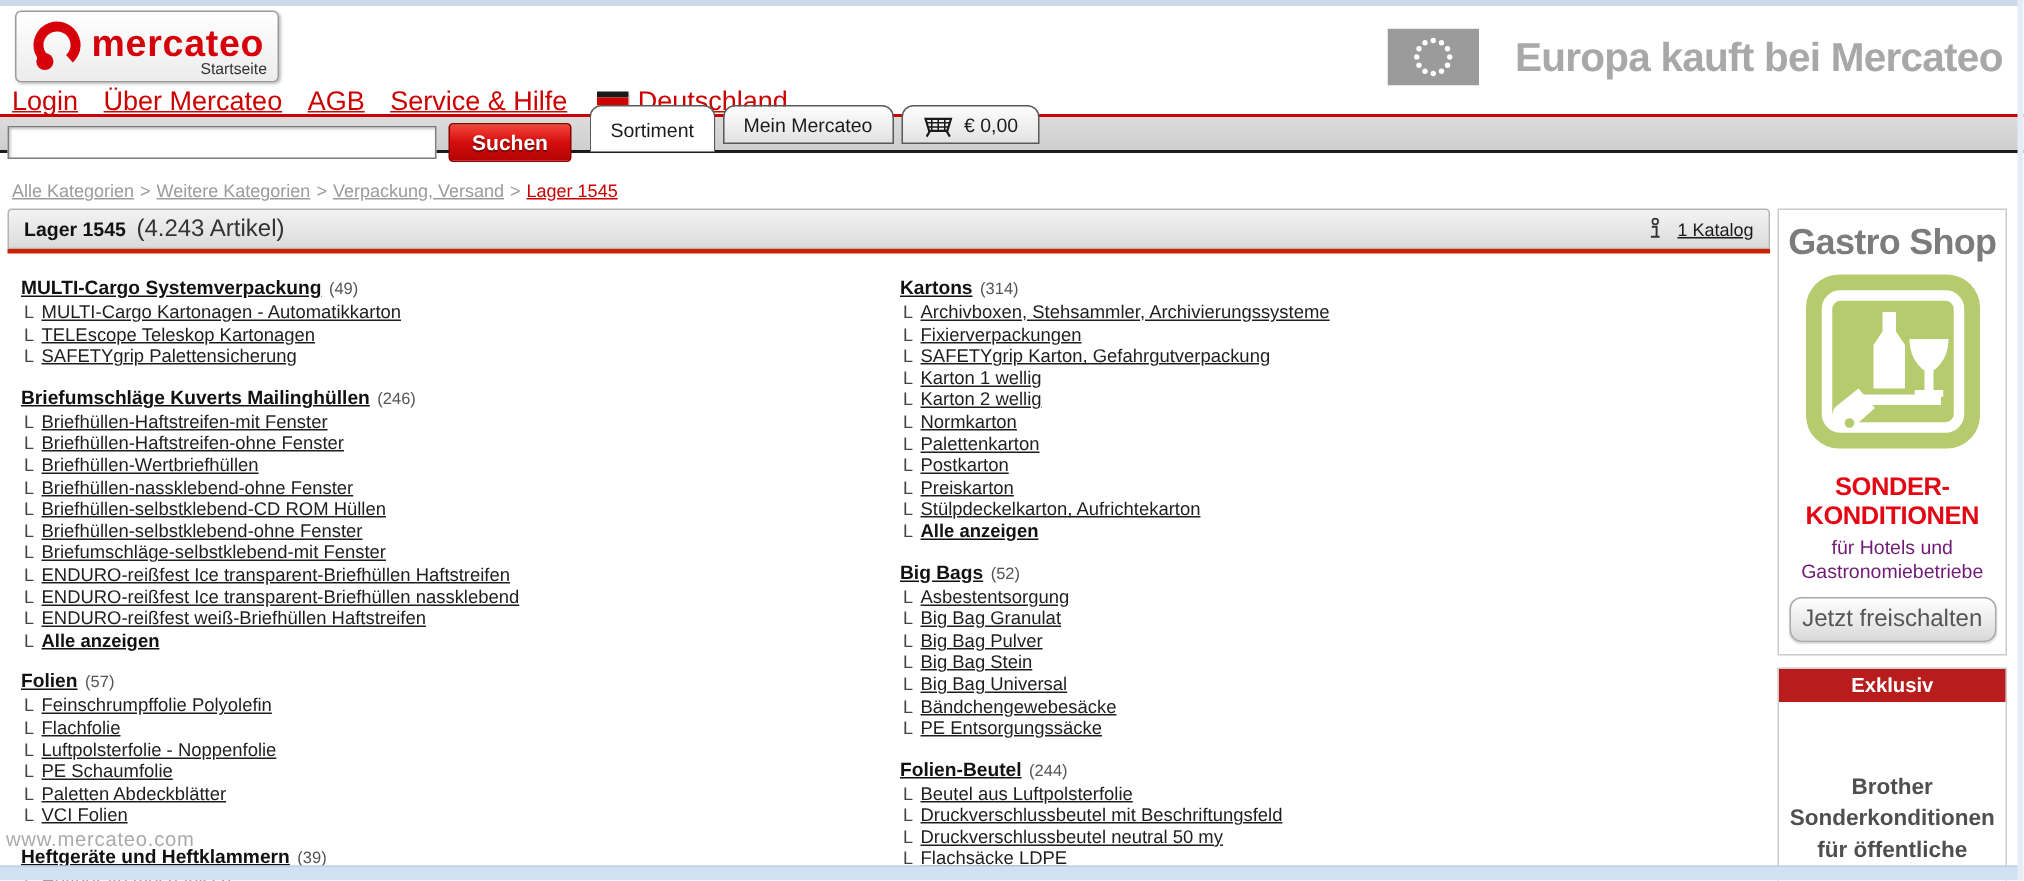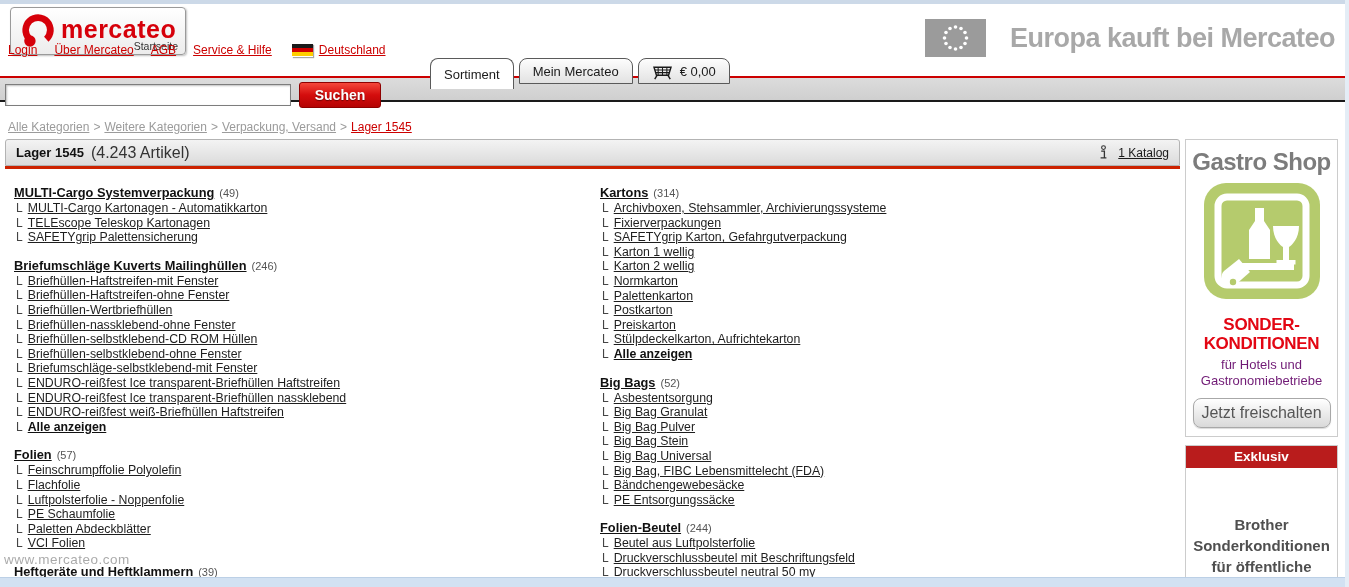--- a/index.html
+++ b/index.html
@@ -10,40 +10,40 @@
   .strip-bottom { position:absolute; left:0; top:577px; width:1349px; height:10px; background:#d2e1f2; border-top:1px solid #bcd0e6; }
   .strip-right { position:absolute; left:1345px; top:0; width:4px; height:587px; background:#e4edf6; }
 
   
   .logo-box { position:absolute; left:10px; top:7px; width:176px; height:48px; border:1px solid #9a9a9a; border-radius:4px; background:linear-gradient(#ffffff,#ececec); box-shadow:1px 1px 2px rgba(0,0,0,.25); cursor:pointer; }
   .logo-inner { display:flex; align-items:center; height:100%; padding-left:8px; }
   .logo-word { color:#d6000a; font-weight:bold; font-size:25px; letter-spacing:0.5px; margin-left:4px; margin-top:-4px; }
   .logo-sub { position:absolute; right:7px; bottom:2px; font-size:10.5px; color:#333; }
 
   
-  .nav-row { position:absolute; left:8px; top:43px; display:flex; align-items:center; font-size:12px;text-align:center; }
+  .nav-row { position:absolute; left:8px; top:57px; display:flex; align-items:center; font-size:18px;text-align:center; }
   #navlinks { display:flex; gap:17px; }
   .nav-link { color:#cc0000; text-decoration:underline; cursor:pointer; white-space:nowrap; }
   .flag-de { width:21px; height:13px; margin:0 6px 0 20px; display:inline-block; box-shadow:1px 1px 1px rgba(0,0,0,.35); }
   .flag-de div { height:33.33%; }
   .f-black{background:#1a1a1a;} .f-red{background:#d00000;} .f-gold{background:#ffce00;}
   .country-link { color:#cc0000; text-decoration:underline; cursor:pointer; }
 
   
   .tagline-wrap { position:absolute; left:925px; top:19px; display:flex; align-items:center; }
   .eu-flag { width:61px; height:38px; }
   .tagline-text { margin-left:24px; font-size:27px; font-weight:bold; color:#a8a8a8; letter-spacing:-0.5px; white-space:nowrap; }
 
   .redline { position:absolute; left:0; top:76px; width:1349px; height:2px; background:#cc0000; }
 
   
   .searchbar { position:absolute; left:0; top:78px; width:1349px; height:24px; background:linear-gradient(#dcdcdc,#cfcfcf); border-bottom:2px solid #1a1a1a; }
   .search-input { position:absolute; left:5px; top:6px; width:286px; height:22px; border:1px solid #7d7d7d; box-shadow:inset 1px 1px 2px rgba(0,0,0,.25); font-size:13px; padding:0 4px; background:#fff; }
   .search-btn { position:absolute; left:299px; top:4px; width:82px; height:26px; background:linear-gradient(#f4473a,#d40d0d 50%,#b50404); border:1px solid #8e0000; border-radius:3px; color:#fff; font-weight:bold; font-size:14px; text-shadow:0 1px 1px rgba(0,0,0,.45); cursor:pointer; }
-  .tabs { position:absolute; left:393px; bottom:16px; display:flex; align-items:flex-end; gap:5px;margin-left:37px; }
+  .tabs { position:absolute; left:393px; bottom:4px; display:flex; align-items:flex-end; gap:5px; }
   .tab { display:flex; align-items:center; gap:7px; height:26px; padding:0 13px; border:1px solid #5a5a5a; border-radius:8px 8px 0 0; background:linear-gradient(#fdfdfd,#e2e2e2); font-size:13px; color:#1a1a1a; cursor:pointer; white-space:nowrap; }
   .tab.active { height:31px; margin-bottom:-5px; background:#fff; border-bottom:none; z-index:5; position:relative; }
 
   
   .breadcrumb { position:absolute; left:8px; top:120px; font-size:12px; color:#9b9b9b; white-space:nowrap; }
   .bc-link { color:#9b9b9b; text-decoration:underline; cursor:pointer; }
   .bc-sep { color:#9b9b9b; margin:0 4px; }
   .bc-current { color:#cc0000; text-decoration:underline; cursor:pointer; }
 
   
@@ -226,21 +226,20 @@
           <div class="item"><span class="corner">L</span><a class="item-link">Stülpdeckelkarton, Aufrichtekarton</a></div>
           <div class="item"><span class="corner">L</span><a class="item-link bold">Alle anzeigen</a></div>
         </div>
         <div class="sec">
           <div class="sec-head-row"><a class="sec-head">Big Bags</a><span class="sec-count">(52)</span></div>
           <div class="item"><span class="corner">L</span><a class="item-link">Asbestentsorgung</a></div>
           <div class="item"><span class="corner">L</span><a class="item-link">Big Bag Granulat</a></div>
           <div class="item"><span class="corner">L</span><a class="item-link">Big Bag Pulver</a></div>
           <div class="item"><span class="corner">L</span><a class="item-link">Big Bag Stein</a></div>
           <div class="item"><span class="corner">L</span><a class="item-link">Big Bag Universal</a></div>
-          <div class="item"><span class="corner">L</span><a class="item-link">Big Bag, FIBC Lebensmittelecht (FDA)</a></div>
           <div class="item"><span class="corner">L</span><a class="item-link">Bändchengewebesäcke</a></div>
           <div class="item"><span class="corner">L</span><a class="item-link">PE Entsorgungssäcke</a></div>
         </div>
         <div class="sec">
           <div class="sec-head-row"><a class="sec-head">Folien-Beutel</a><span class="sec-count">(244)</span></div>
           <div class="item"><span class="corner">L</span><a class="item-link">Beutel aus Luftpolsterfolie</a></div>
           <div class="item"><span class="corner">L</span><a class="item-link">Druckverschlussbeutel mit Beschriftungsfeld</a></div>
           <div class="item"><span class="corner">L</span><a class="item-link">Druckverschlussbeutel neutral 50 my</a></div>
           <div class="item"><span class="corner">L</span><a class="item-link">Flachsäcke LDPE</a></div>
         </div>

